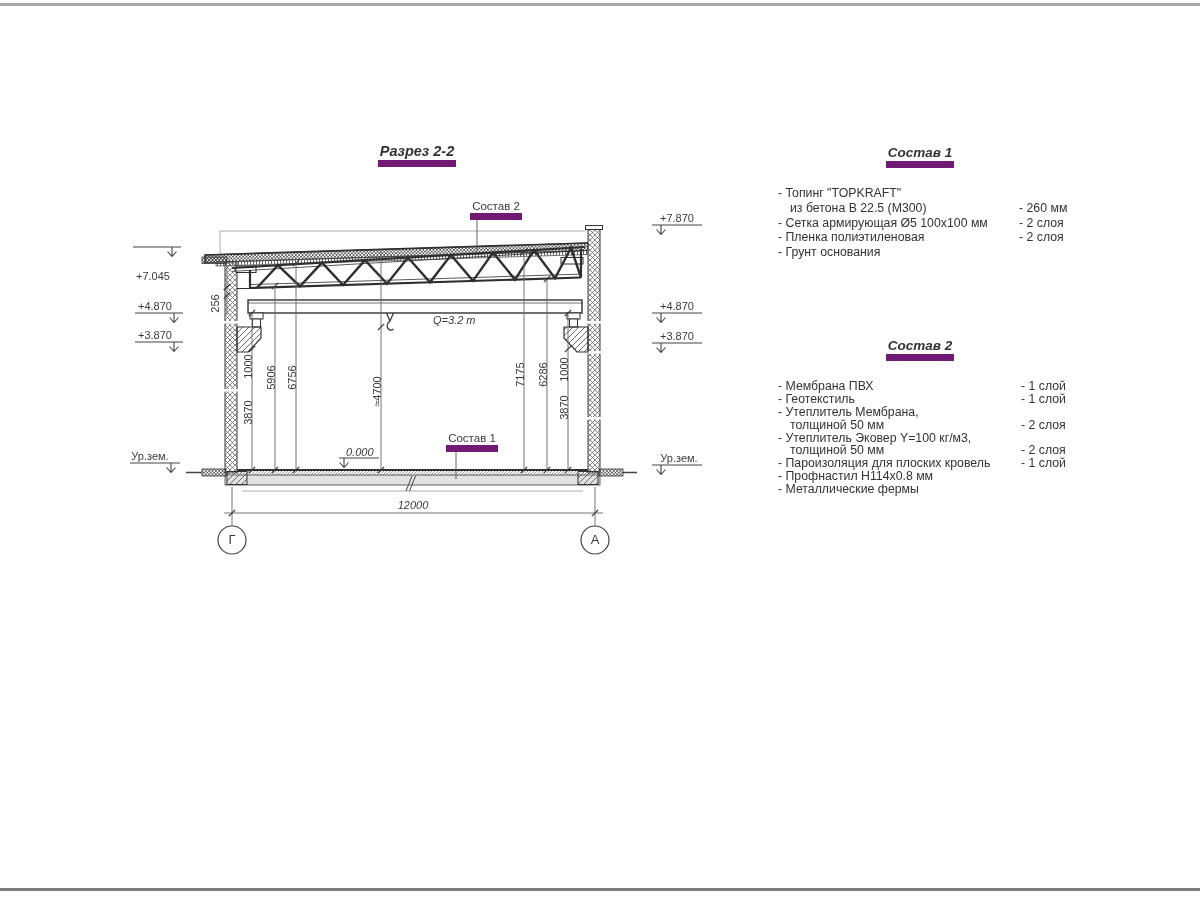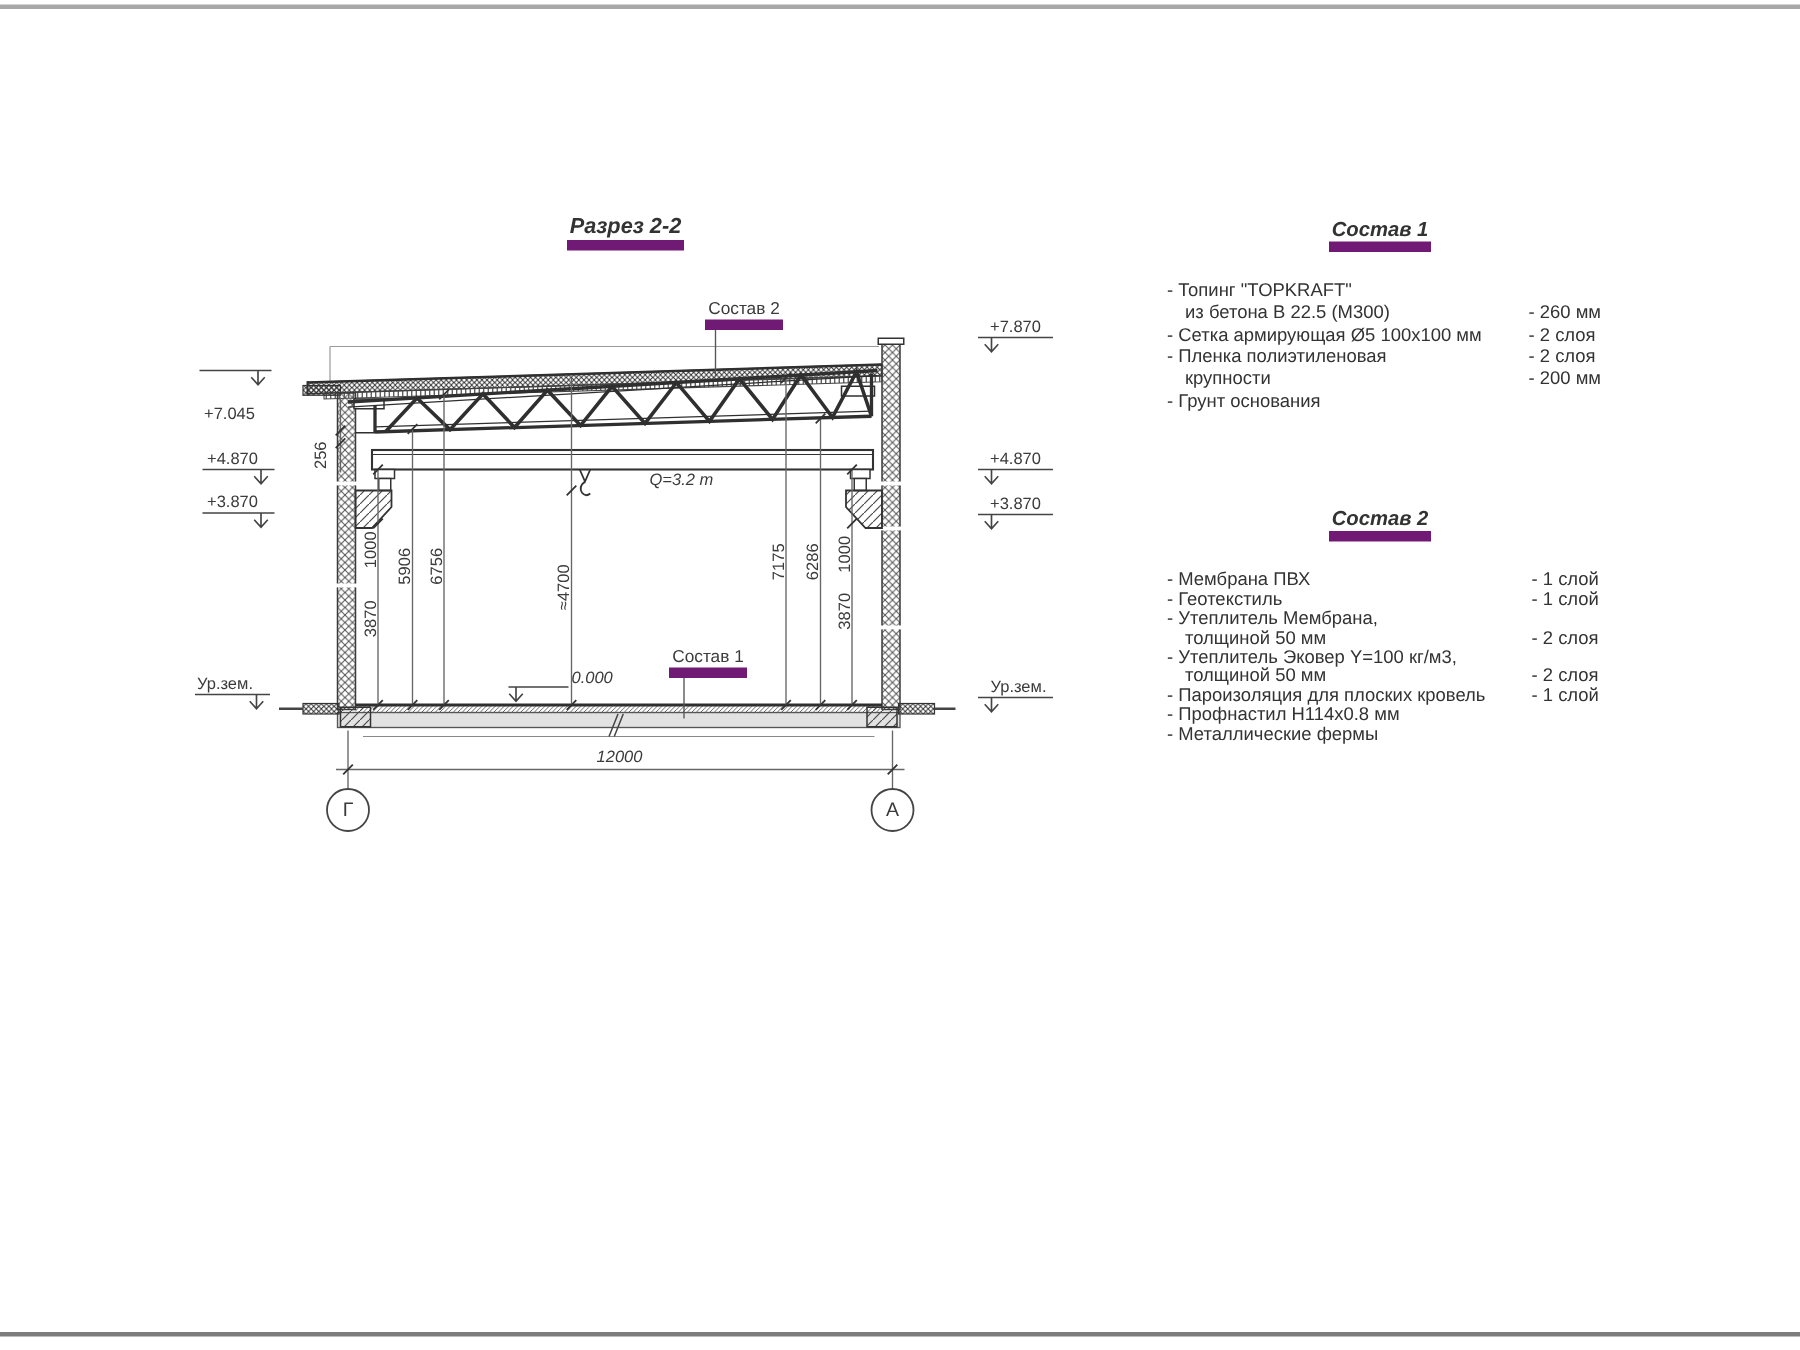--- a/index.html
+++ b/index.html
@@ -152,21 +152,21 @@
       <circle cx="595" cy="540" r="14"></circle>
     </g>
   </svg>
 
   <div class="t title" style="left:330px;top:143px;width:174px;"><span>Разрез 2-2</span></div>
 
   <div class="t callout" style="left:467px;top:200px;width:58px;"><span>Состав 2</span></div>
   <div class="t callout" style="left:443px;top:432px;width:58px;"><span>Состав 1</span></div>
 
   <div class="t dimtxt" style="left:433px;top:314px;">Q=3.2 т</div>
-  <div class="t dimtxt" style="left:346px;top:446px;margin-left:35px;">0.000</div>
+  <div class="t dimtxt" style="left:346px;top:446px;">0.000</div>
   <div class="t dimtxt" style="left:383px;top:499px;width:60px;text-align:center;">12000</div>
 
   <div class="t elev" style="left:127px;top:234px;margin-top:36px;">+7.045</div>
   <div class="t elev" style="left:129px;top:300px;">+4.870</div>
   <div class="t elev" style="left:129px;top:329px;">+3.870</div>
   <div class="t elev" style="left:124px;top:450px;">Ур.зем.</div>
 
   <div class="t elevR" style="left:652px;top:212px;">+7.870</div>
   <div class="t elevR" style="left:652px;top:300px;">+4.870</div>
   <div class="t elevR" style="left:652px;top:330px;">+3.870</div>
@@ -185,21 +185,20 @@
 
   <div class="t axis" style="left:221px;top:532px;">Г</div>
   <div class="t axis" style="left:584px;top:532px;">А</div>
 
   <div class="t hdg" style="left:770px;top:145px;"><span>Состав 1</span></div>
   <div class="panel p1" style="left:778px;top:186px;">
     <div class="row"><span class="lbl">- Топинг "TOPKRAFT"</span><span class="val"></span></div>
     <div class="row"><span class="lbl ind">из бетона В 22.5 (М300)</span><span class="val">- 260 мм</span></div>
     <div class="row"><span class="lbl">- Сетка армирующая Ø5 100х100 мм</span><span class="val">- 2 слоя</span></div>
     <div class="row"><span class="lbl">- Пленка полиэтиленовая</span><span class="val">- 2 слоя</span></div>
-    <div class="row"><span class="lbl ind">крупности</span><span class="val">- 200 мм</span></div>
     <div class="row"><span class="lbl">- Грунт основания</span><span class="val"></span></div>
   </div>
 
   <div class="t hdg" style="left:770px;top:338px;"><span>Состав 2</span></div>
   <div class="panel p2" style="left:778px;top:380px;">
     <div class="row"><span class="lbl">- Мембрана ПВХ</span><span class="val">- 1 слой</span></div>
     <div class="row"><span class="lbl">- Геотекстиль</span><span class="val">- 1 слой</span></div>
     <div class="row"><span class="lbl">- Утеплитель Мембрана,</span><span class="val"></span></div>
     <div class="row"><span class="lbl ind">толщиной 50 мм</span><span class="val">- 2 слоя</span></div>
     <div class="row"><span class="lbl">- Утеплитель Эковер Y=100 кг/м3,</span><span class="val"></span></div>

